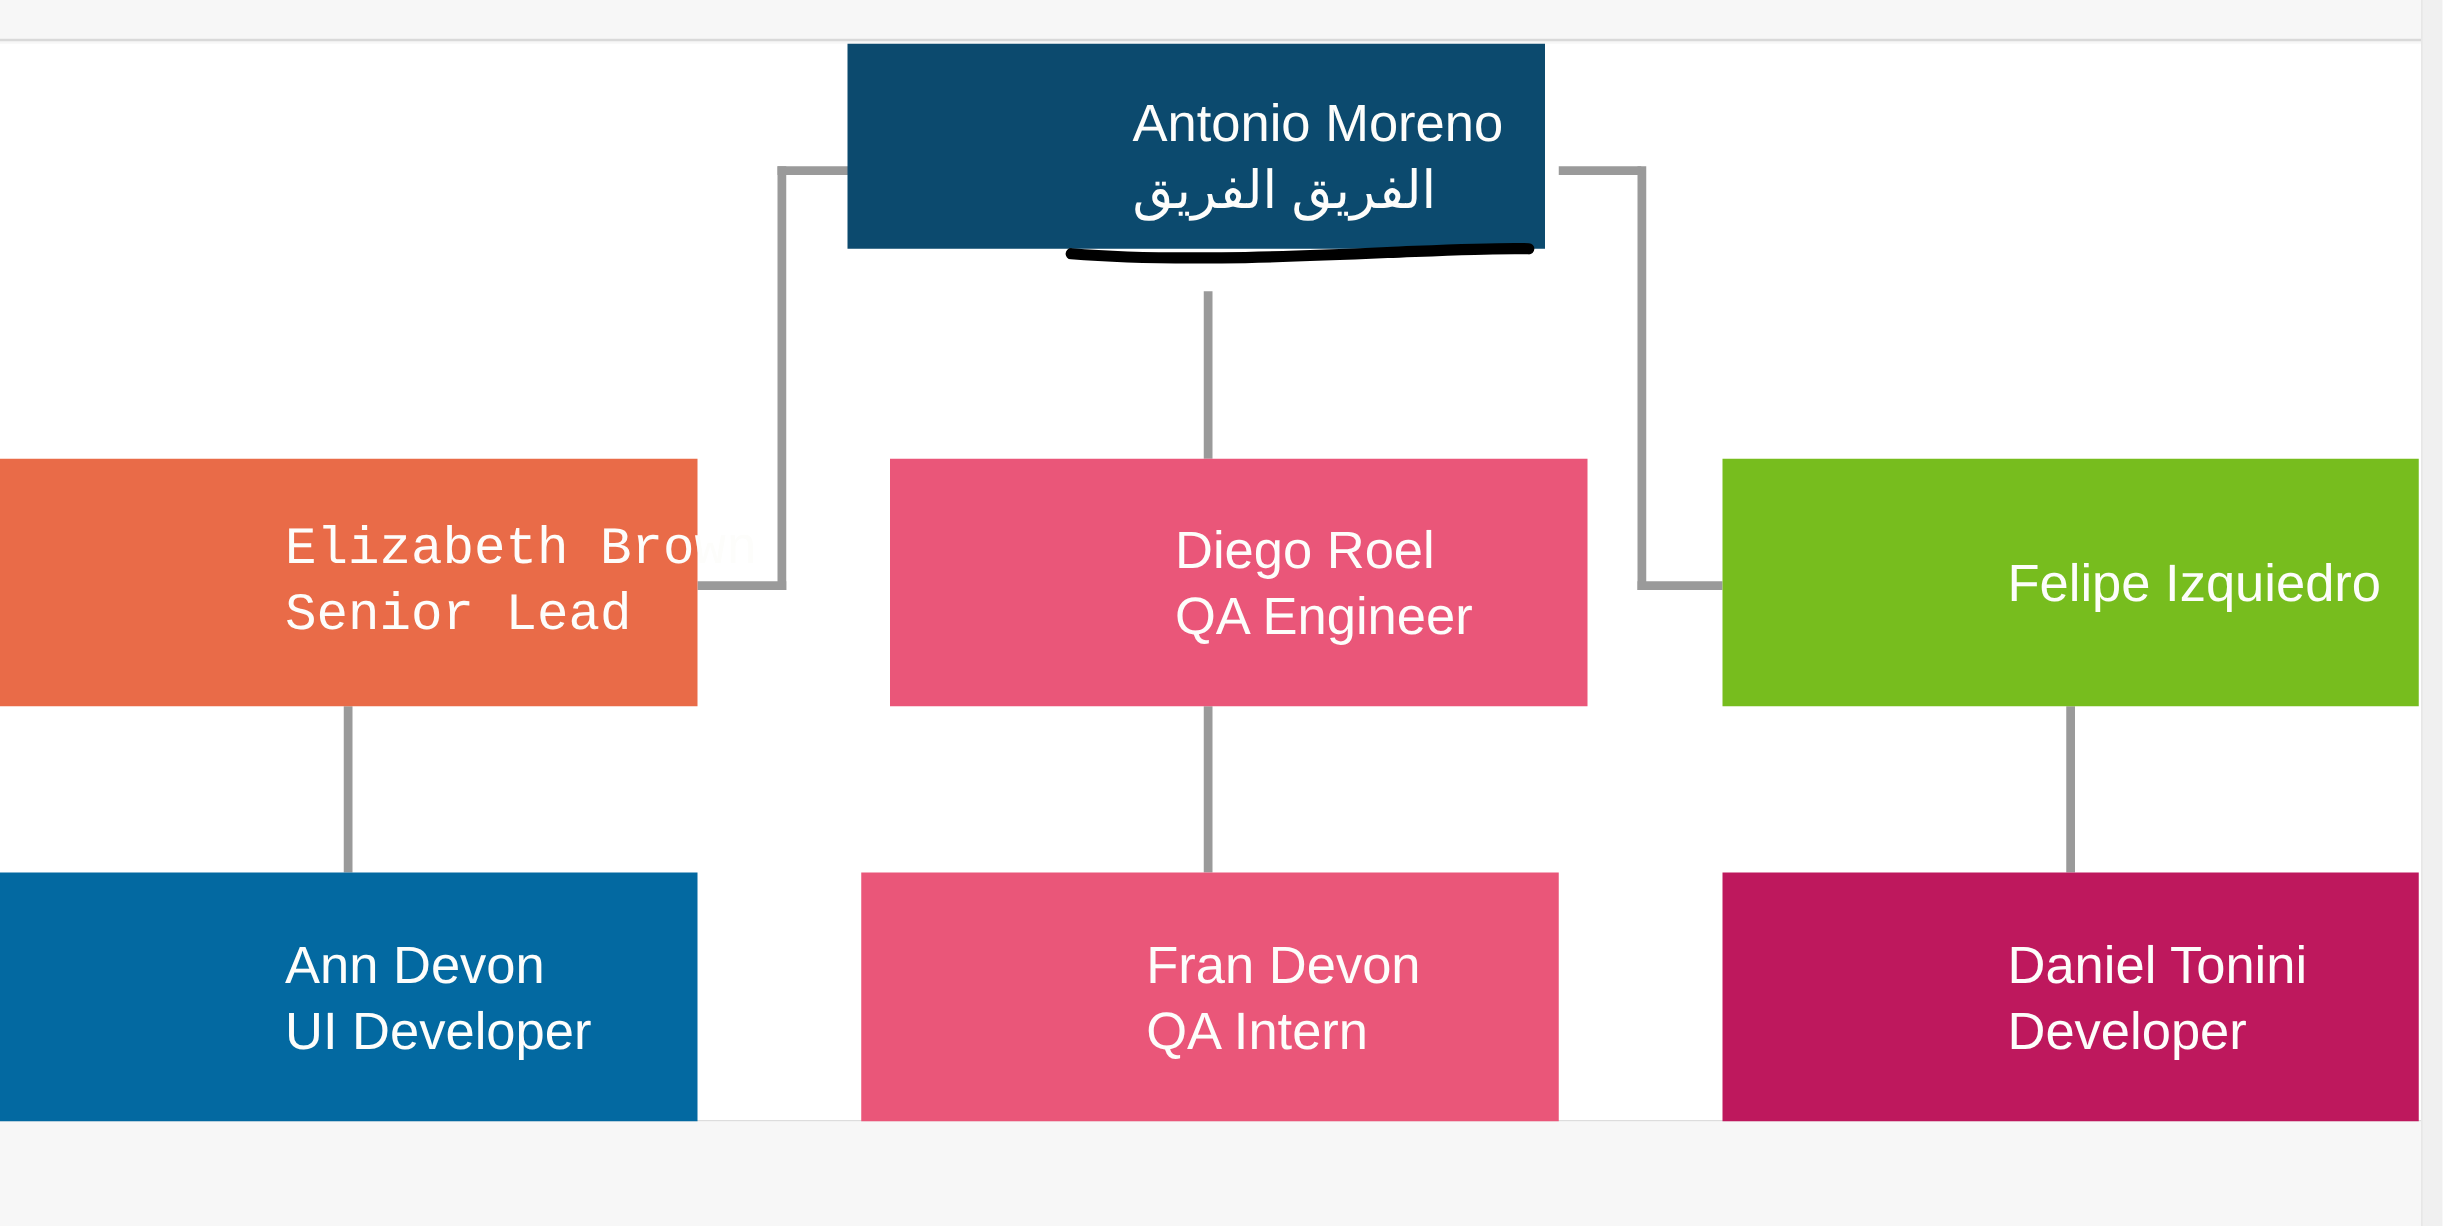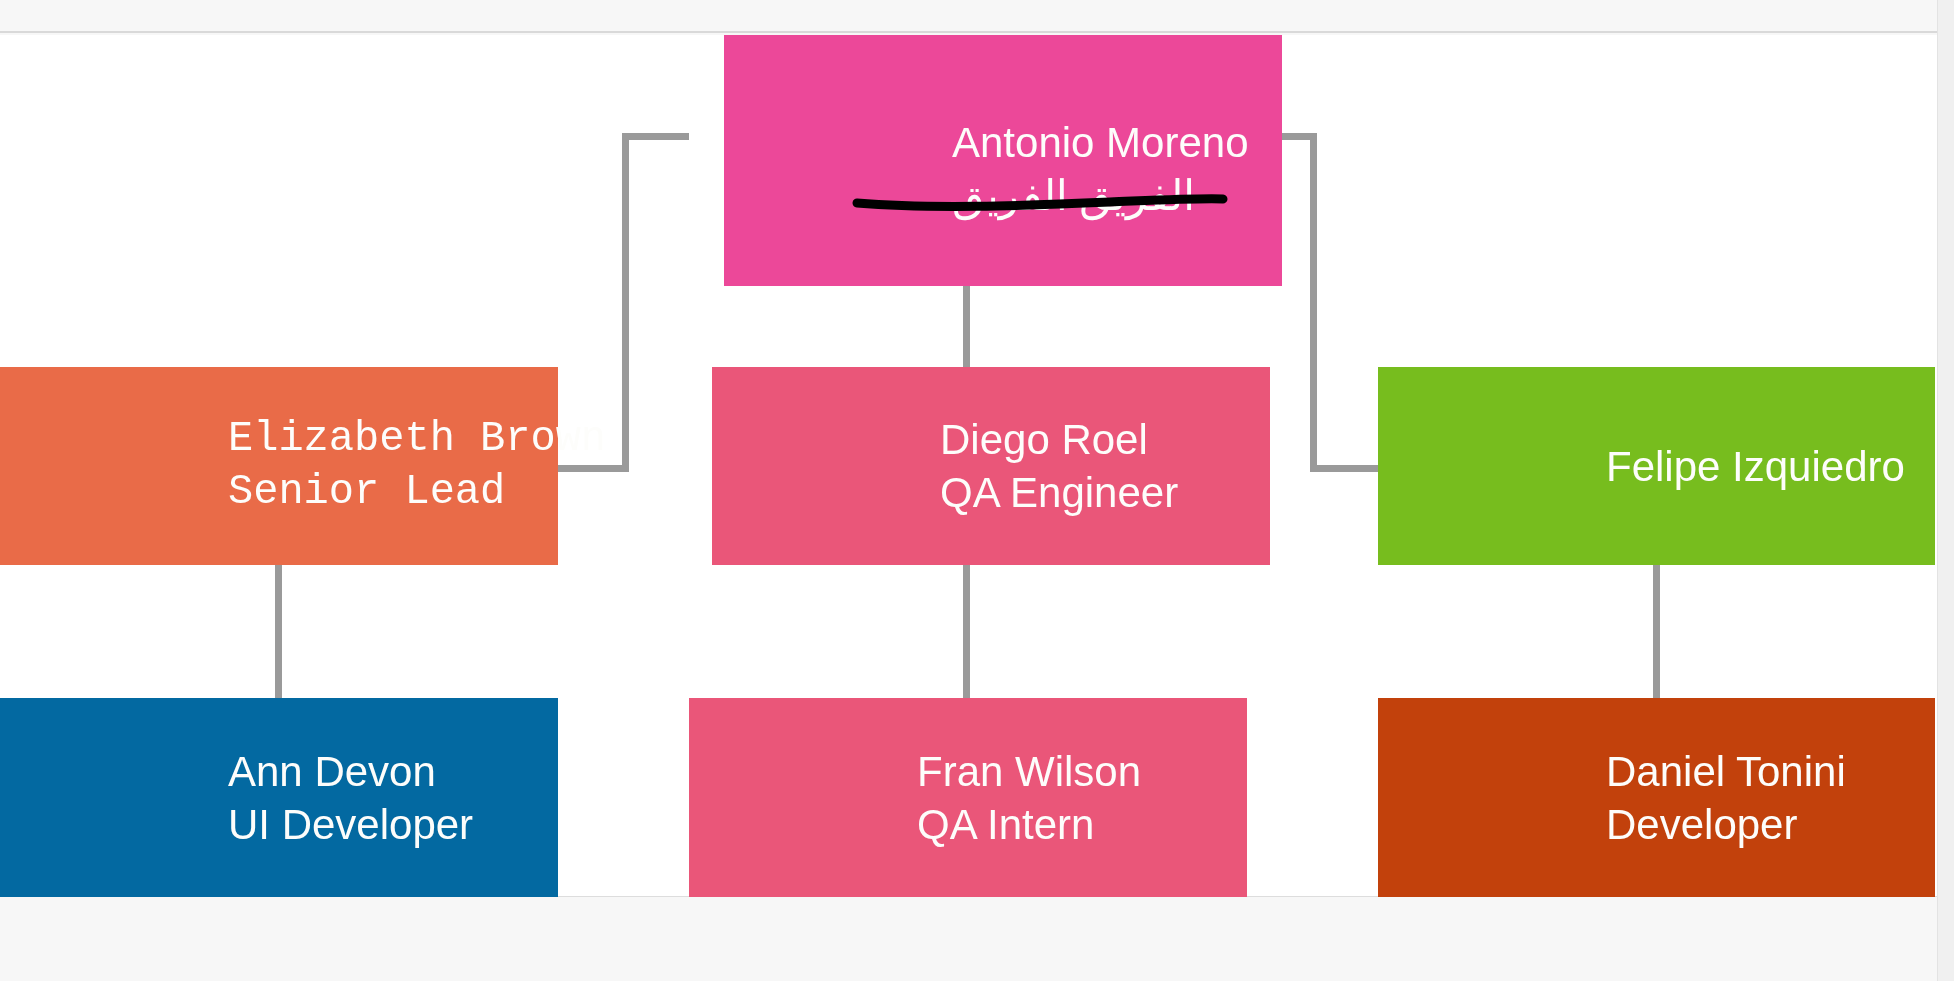--- a/index.html
+++ b/index.html
@@ -30,21 +30,21 @@
 <div class="conn" style="left:622px;top:133px;width:67px;height:7px"></div>
 <div class="conn" style="left:622px;top:133px;width:7px;height:339px"></div>
 <div class="conn" style="left:558px;top:465px;width:71px;height:7px"></div>
 <div class="conn" style="left:1247px;top:133px;width:66px;height:7px"></div>
 <div class="conn" style="left:1310px;top:133px;width:7px;height:339px"></div>
 <div class="conn" style="left:1310px;top:465px;width:68px;height:7px"></div>
 <div class="conn" style="left:275px;top:565px;width:7px;height:133px"></div>
 <div class="conn" style="left:963px;top:565px;width:7px;height:133px"></div>
 <div class="conn" style="left:1653px;top:565px;width:7px;height:133px"></div>
 
-<div class="node root" style="left: 724px; top: 35px; width: 558px; height: 251px; background-color: #ec4899;">
+<div class="node root" style="left: 678px; top: 35px; width: 558px; height: 164px; background-color: #0c4a6e;">
   <div>Antonio Moreno</div>
   <div>الفريق الفريق</div>
 </div>
 
 <div class="node" style="left: 0px; top: 367px; width: 558px; height: 198px; background-color: rgb(233, 107, 72); font-family: Liberation Mono, monospace;">
   <div>Elizabeth Brown</div>
   <div>Senior Lead</div>
 </div>
 
 <div class="node" style="left: 689px; top: 367px; width: 558px; height: 198px; background-color: rgb(234, 86, 121); margin-left: 23px;">
@@ -55,24 +55,24 @@
 <div class="node" style="left: 1378px; top: 367px; width: 557px; height: 198px; background-color: rgb(119, 189, 30);">
   <div>Felipe Izquiedro</div>
 </div>
 
 <div class="node" style="left: 0px; top: 698px; width: 558px; height: 199px; background-color: #0369a1;">
   <div>Ann Devon</div>
   <div>UI Developer</div>
 </div>
 
 <div class="node" style="left: 689px; top: 698px; width: 558px; height: 199px; background-color: rgb(234, 86, 121);">
-  <div>Fran Wilson</div>
+  <div>Fran Devon</div>
   <div>QA Intern</div>
 </div>
 
-<div class="node" style="left: 1378px; top: 698px; width: 557px; height: 199px; background-color: #c2410c;">
+<div class="node" style="left: 1378px; top: 698px; width: 557px; height: 199px; background-color: #be185d;">
   <div>Daniel Tonini</div>
   <div>Developer</div>
 </div>
 
 <svg class="ink-layer" viewBox="0 0 1954 981">
   <path d="M 857 203 C 930 209, 1020 206, 1110 202 C 1160 200, 1200 198, 1223 199" fill="none" stroke-width="9" stroke-linecap="round" style="stroke: rgb(0, 0, 0);"></path>
 </svg>
 
 </body></html>

